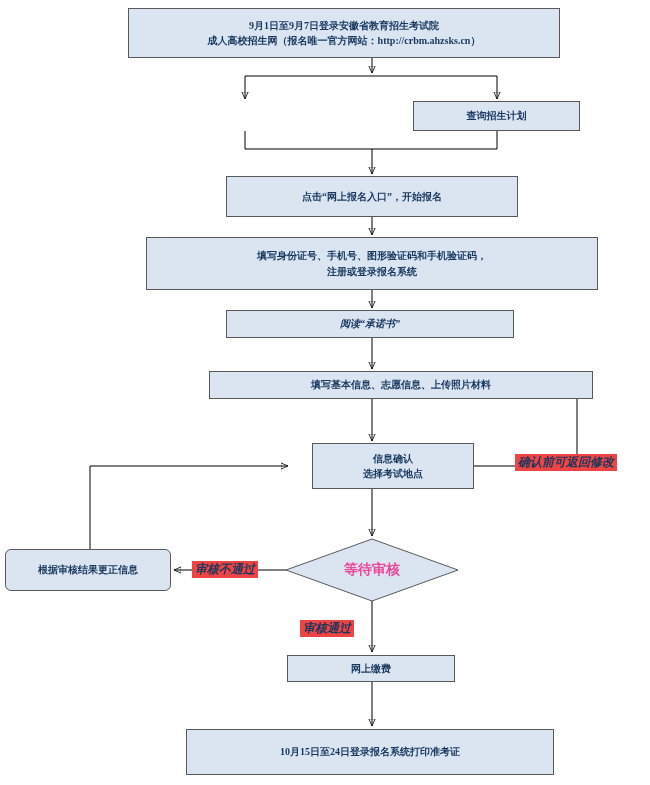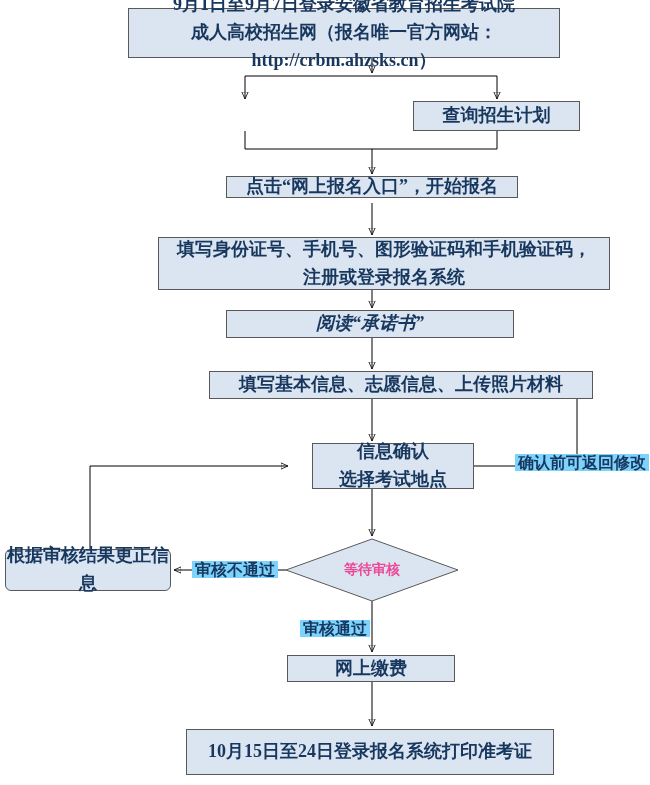--- a/index.html
+++ b/index.html
@@ -18,39 +18,40 @@
     width: 650px; height: 785px;
     z-index: 1;
   }
   .connectors path { stroke: #000000; stroke-width: 1; fill: none; }
   .box {
     position: absolute;
     background: #dbe5f1;
     border: 1px solid #595959;
     color: #17375e;
     font-weight: bold;
-    font-size: 18px;
+    font-size: 10px;
     line-height: 1.55;
     display: flex;
     align-items: center;
     justify-content: center;
     text-align: center;
     white-space: pre-line;
     z-index: 2;
   }
   .edge-label {
     position: absolute;
     color: #17375e;
     font-weight: bold;
-    font-size: 16px;
+    font-size: 12px;
     line-height: 17px;
-    background: #7dd3fc;
+    background: #ef4444;
     padding: 0 3px;
     white-space: nowrap;
     z-index: 3;
+    font-style: italic;
   }
   .diamond-label {
     position: absolute;
     color: #ec4899;
     font-weight: bold;
     font-size: 14px;
     line-height: 16px;
     text-align: center;
     z-index: 3;
   }
@@ -93,23 +94,23 @@
 
     <polygon points="372,539 458,570 372,601 286,570" fill="#dbe5f1" stroke="#595959" stroke-width="1"></polygon>
   </svg>
 
   <div class="box" style="left:128px; top:8px; width:432px; height:50px;">9月1日至9月7日登录安徽省教育招生考试院
 成人高校招生网（报名唯一官方网站：http://crbm.ahzsks.cn）</div>
 
 
   <div class="box" style="left:413px; top:101px; width:167px; height:30px;">查询招生计划</div>
 
-  <div class="box" style="left:226px; top:176px; width:292px; height:22px;">点击“网上报名入口”，开始报名</div>
+  <div class="box" style="left:226px; top:176px; width:292px; height:41px;">点击“网上报名入口”，开始报名</div>
 
-  <div class="box" style="left:146px; top:237px; width:452px; height:53px;margin-left:12px;">填写身份证号、手机号、图形验证码和手机验证码，
+  <div class="box" style="left:146px; top:237px; width:452px; height:53px;">填写身份证号、手机号、图形验证码和手机验证码，
 注册或登录报名系统</div>
 
   <div class="box" style="left:226px; top:310px; width:288px; height:28px;font-style:italic;">阅读“承诺书”</div>
 
   <div class="box" style="left:209px; top:371px; width:384px; height:28px;text-align:right;">填写基本信息、志愿信息、上传照片材料</div>
 
   <div class="box" style="left:291px; top:443px; width:162px; height:46px;margin-left:21px;">信息确认
 选择考试地点</div>
 
   <div class="diamond-label" style="left:291px; top:562px; width:162px;">等待审核</div>

